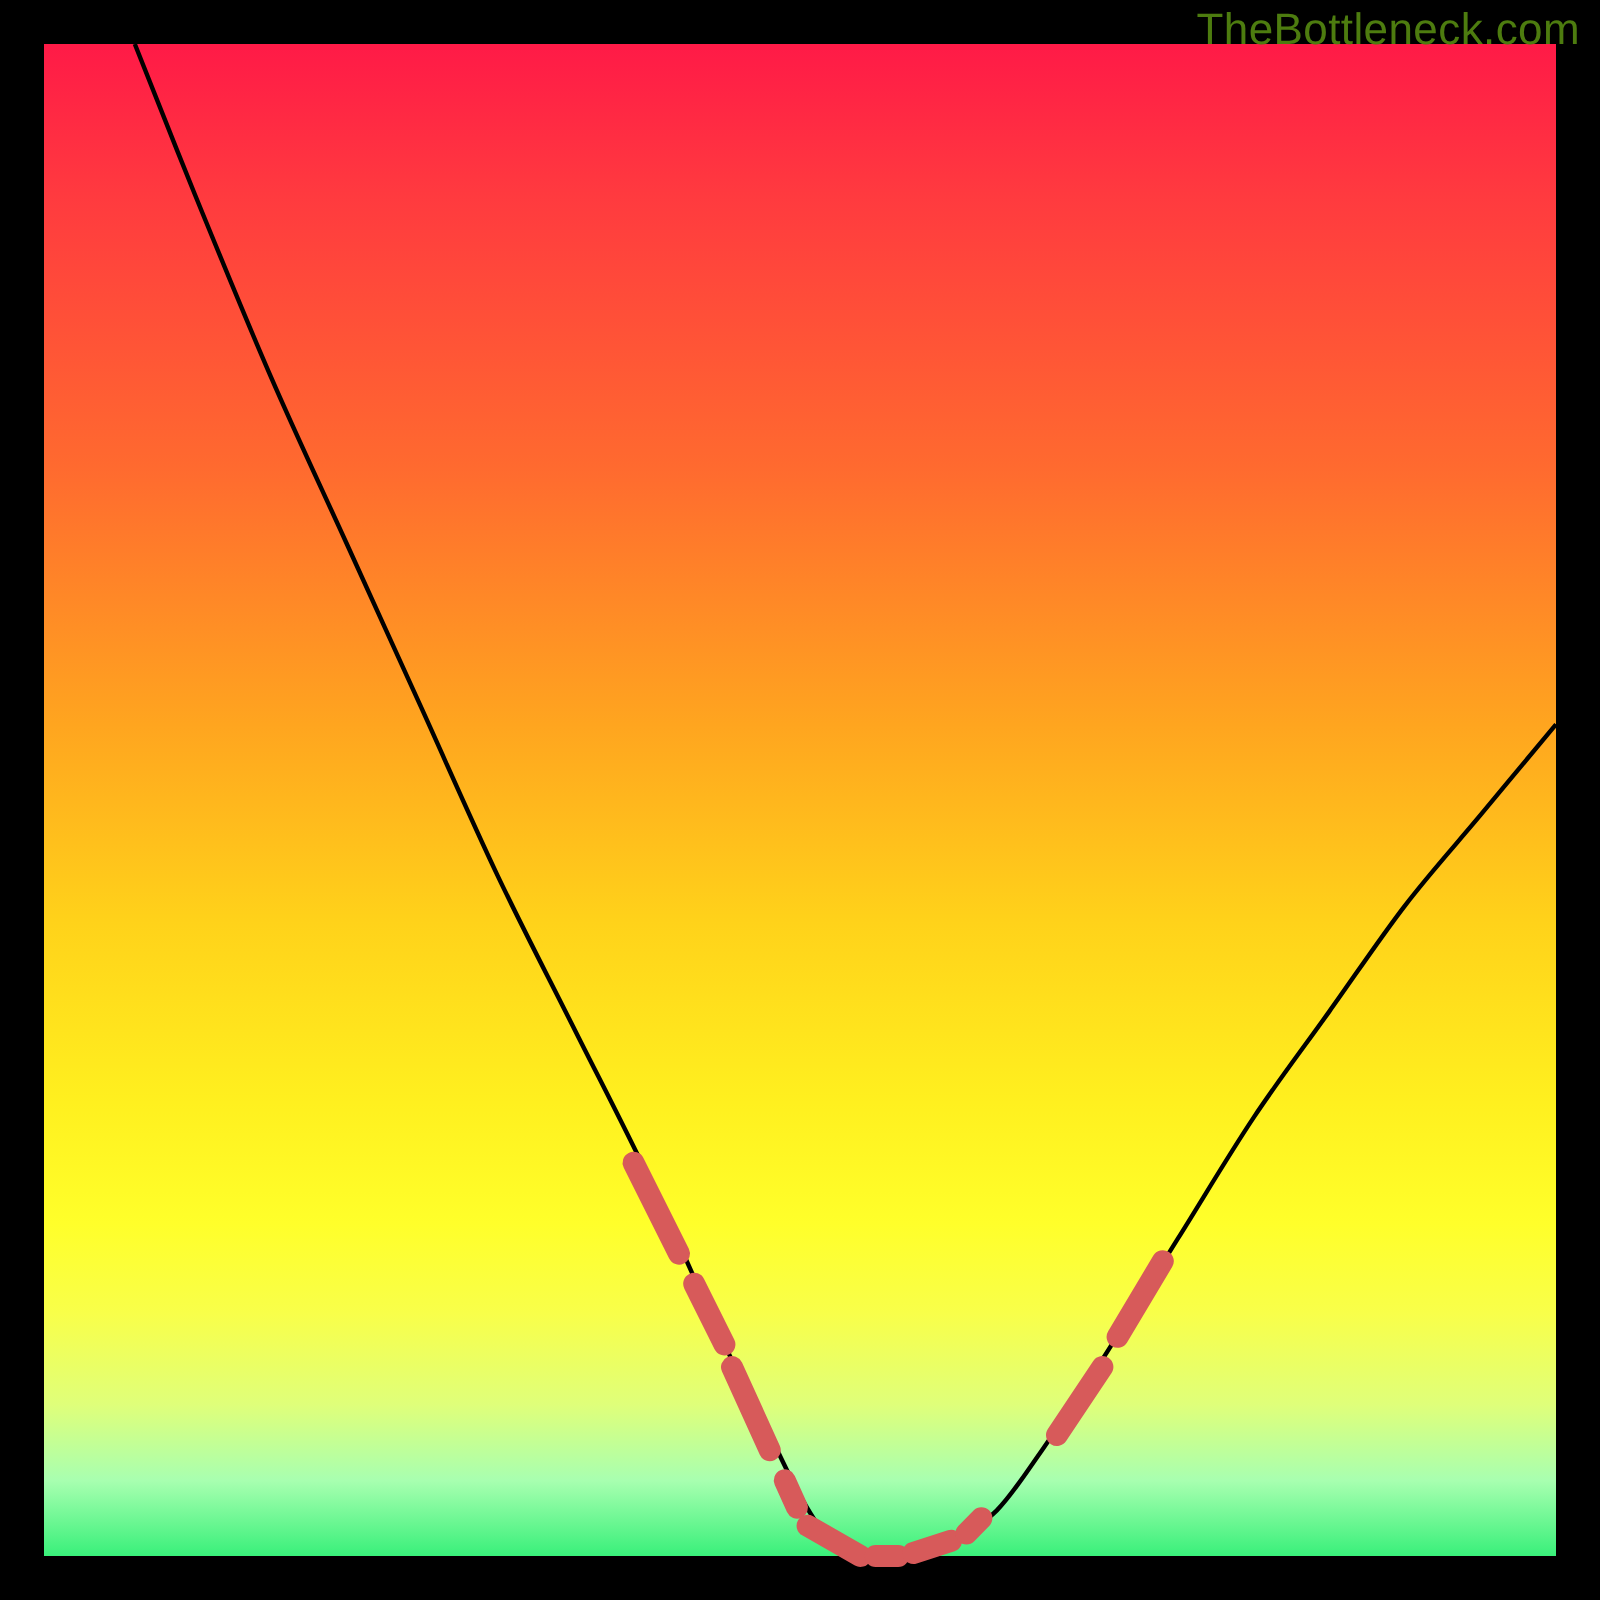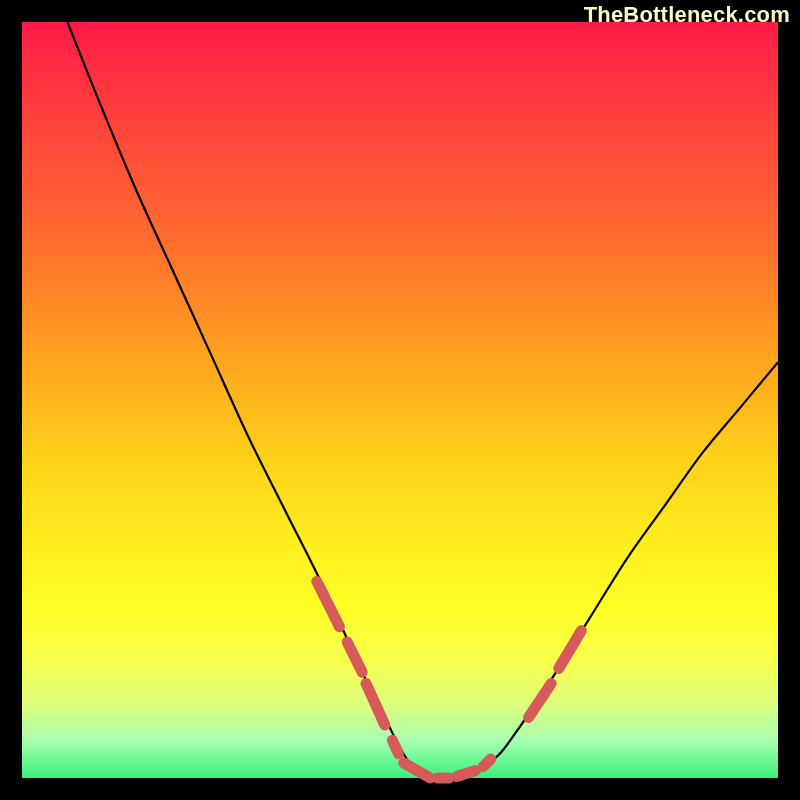--- a/index.html
+++ b/index.html
@@ -35,23 +35,23 @@
       #ffff2a 78%,
       #f8ff4a 84%,
       #dfff7a 90%,
       #a8ffb0 95%,
       #39f07a 100%);
   }
   .watermark {
     position: absolute;
     top: 2px;
     right: 10px;
-    color: #fef9c3;
+    color: #4d7c0f;
     font-size: 22px;
-    font-weight: 700;
+    font-weight: 400;
     letter-spacing: 0.2px;
     user-select: none;
   }
   svg.curve {
     position: absolute;
     left: 0;
     top: 0;
     width: 756px;
     height: 756px;
     overflow: visible;

